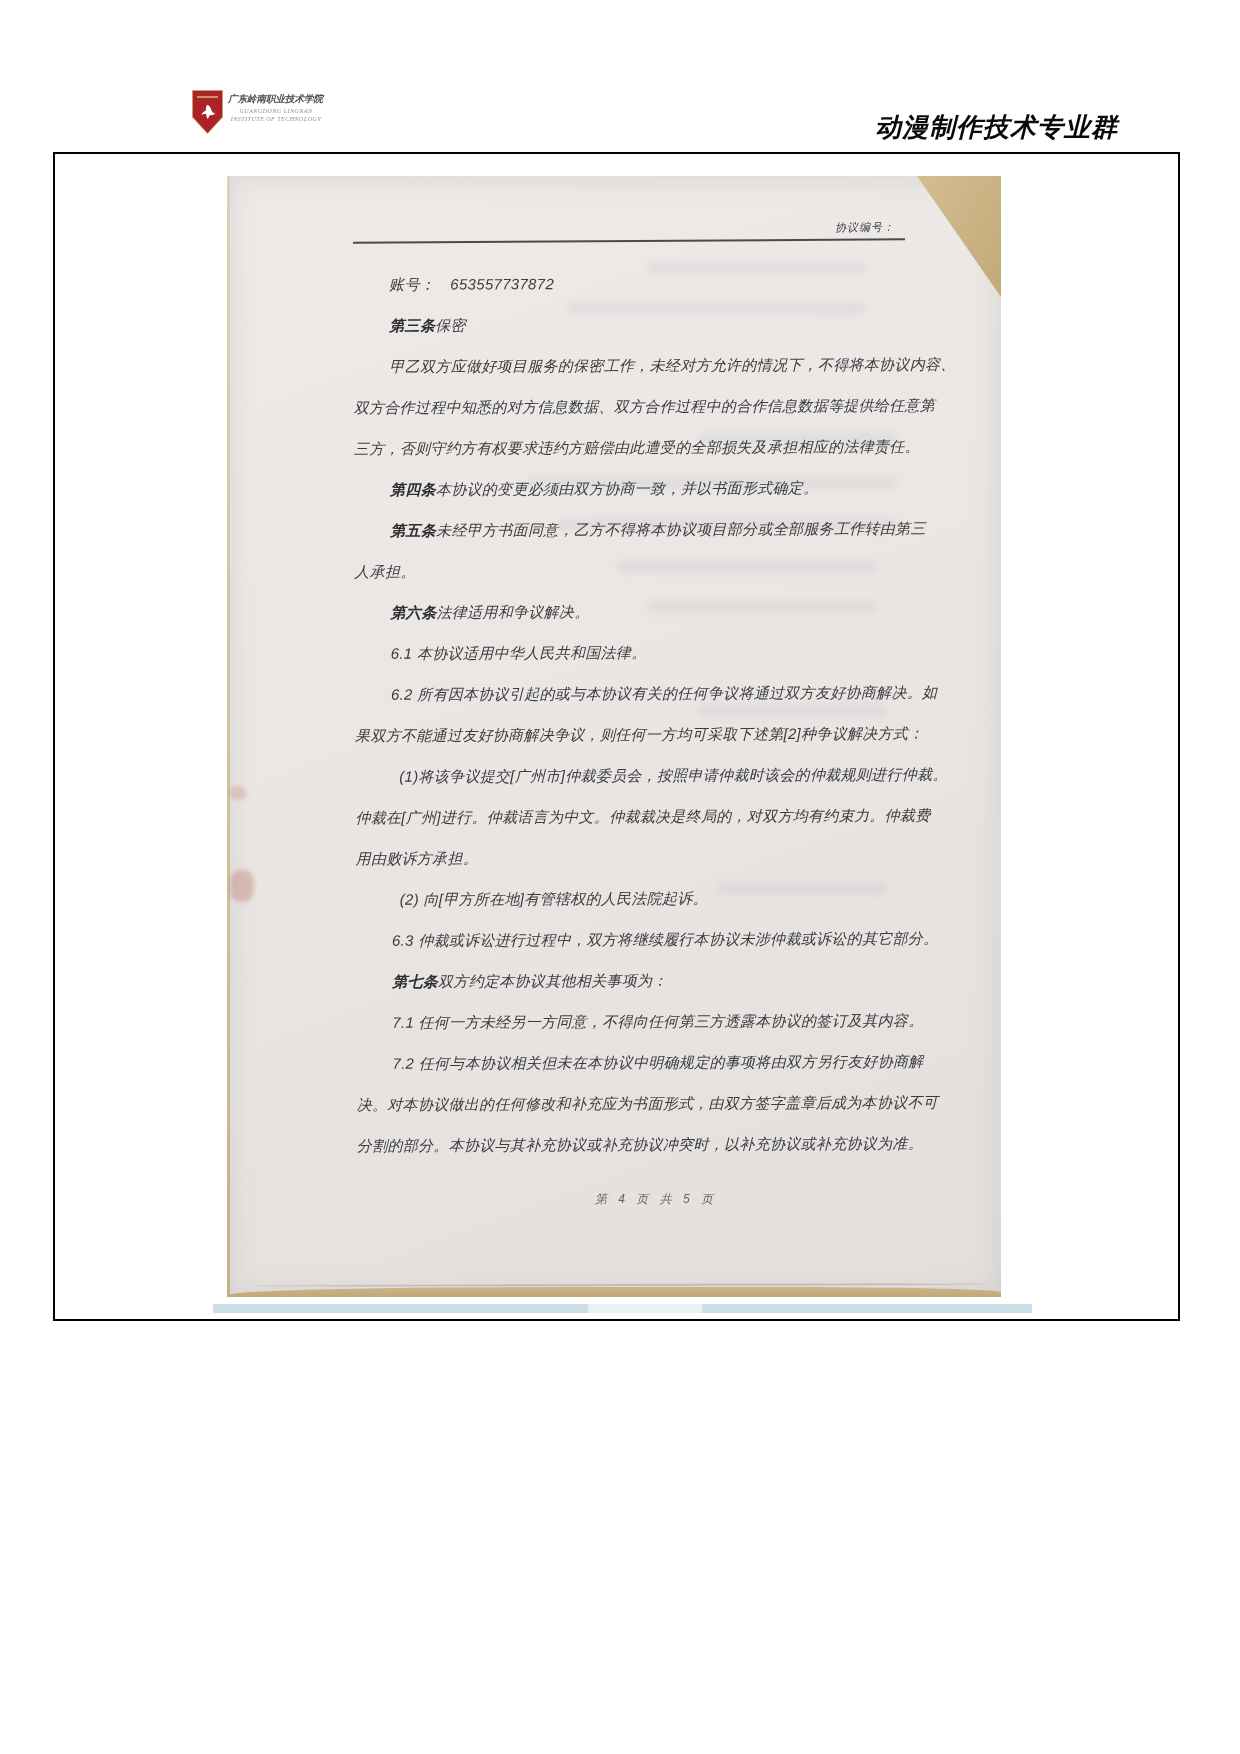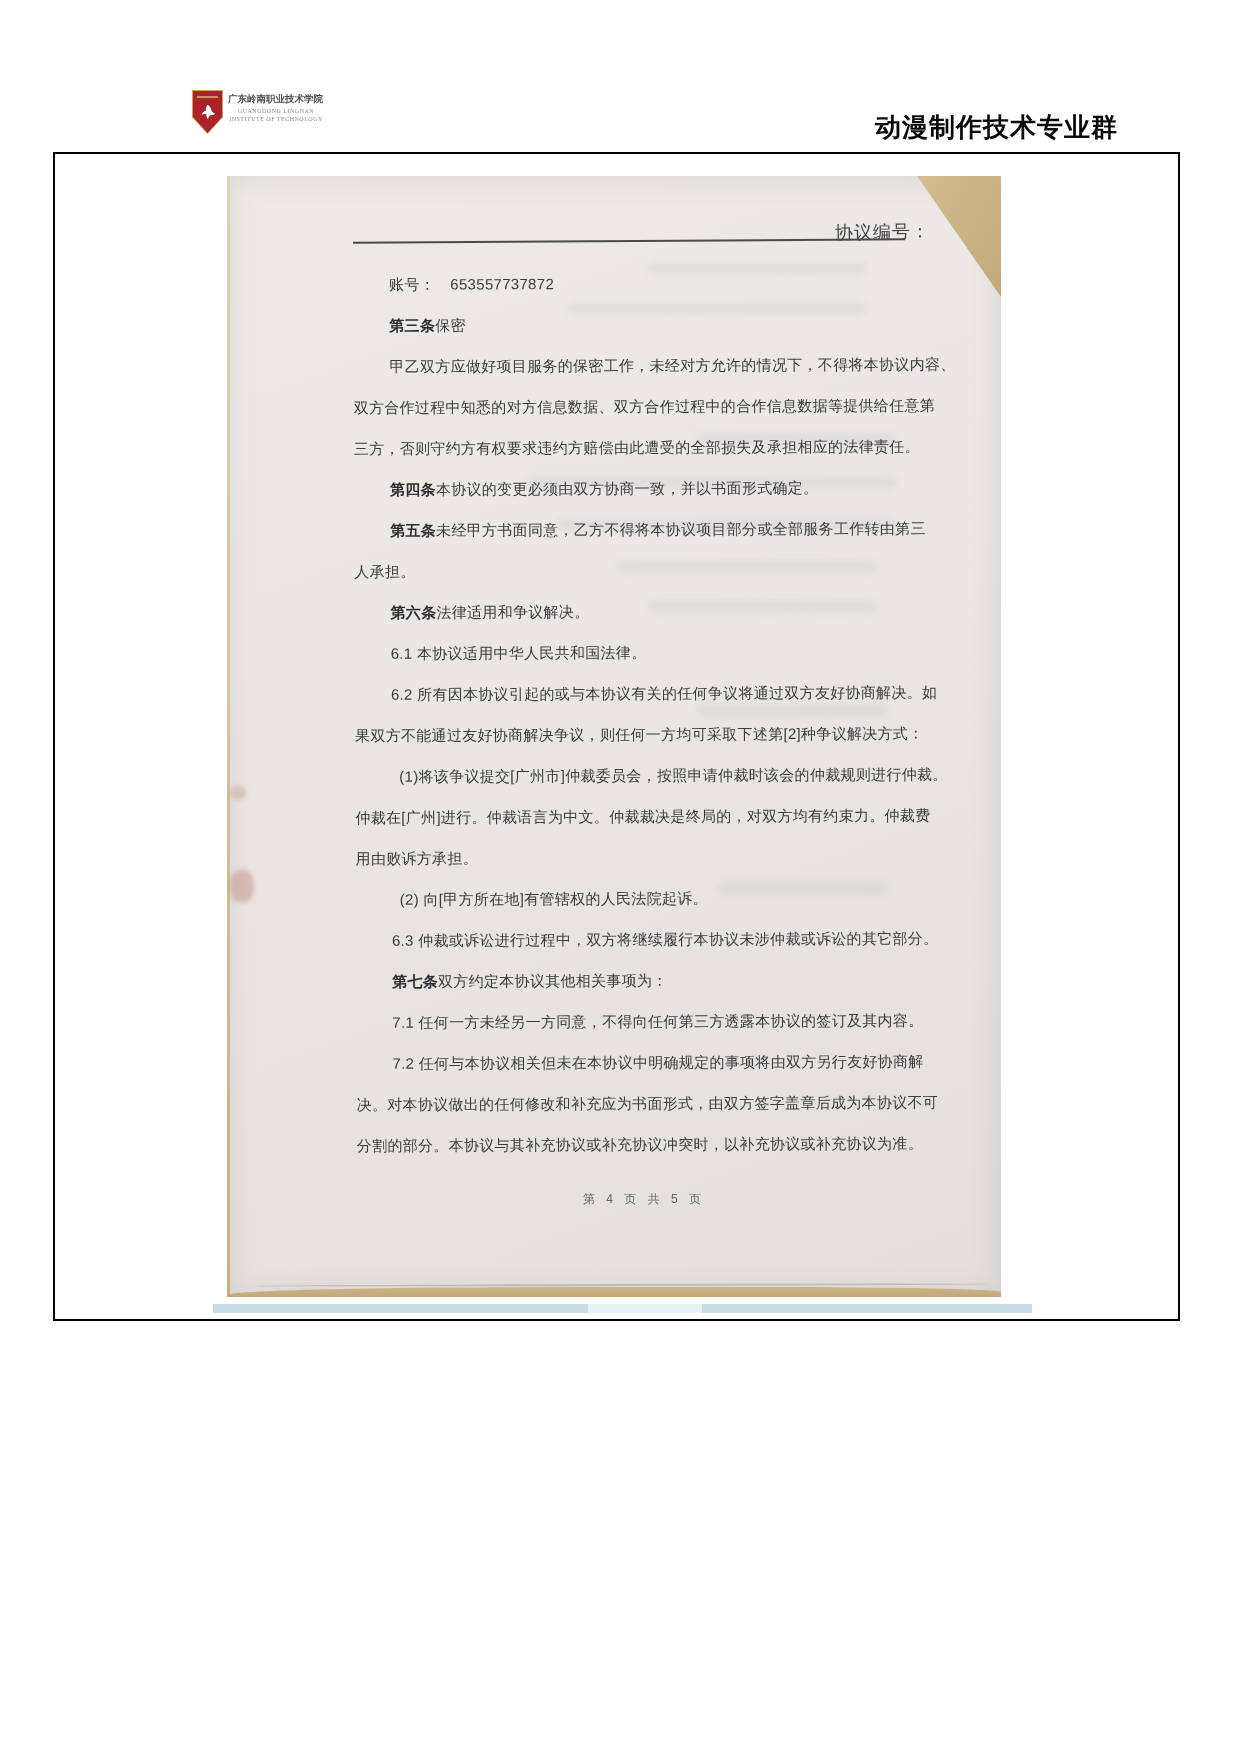--- a/index.html
+++ b/index.html
@@ -1,18 +1,18 @@
 <!DOCTYPE html>
 <html><head>
 <meta charset="utf-8">
 <style>
   html,body { margin:0; padding:0; background:#ffffff; }
   .page {
     position:relative; width:1240px; height:1473px; background:#ffffff;
-    font-family:"Liberation Sans","DejaVu Sans",sans-serif; overflow:hidden;
+    font-family:"Liberation Sans","DejaVu Sans",sans-serif; overflow:hidden;font-style:italic;
   }
 
   
   .crest { position:absolute; left:192px; top:90px; width:31px; height:44px; }
   .crest-shield {
     position:absolute; inset:0; background:#c9a163;
     clip-path:polygon(0 0,100% 0,100% 62%,50% 100%,0 62%);
   }
   .crest-shield-inner {
     position:absolute; left:1px; top:1px; right:1px; bottom:1px; background:#ab2228;
@@ -62,40 +62,40 @@
   .crease-line {
     position:absolute; left:28px; right:12px; bottom:11px; height:2px;
     background:#b3aeaa; opacity:.7; border-radius:50%; transform:rotate(-.15deg);
   }
   .desk-left {
     position:absolute; left:0; top:0; bottom:0; width:3px;
     background:linear-gradient(#ddd2ba,#c9b083);
   }
 
   .agr-no {
-    position:absolute; left:608px; top:44px; font-size:18px; color:#3f3f42;
+    position:absolute; left:608px; top:44px; font-size:11px; color:#3f3f42;
     letter-spacing:1px; transform:rotate(-.8deg); white-space:nowrap;
   }
   .agr-rule {
     position:absolute; left:126px; top:64px; width:552px; height:2px;
     background:#4a4a4c; transform:rotate(-.35deg);
   }
 
   .scan-text {
     position:absolute; left:126px; top:88px; width:592px;
     font-size:15px; color:#3b3b3e; letter-spacing:.3px;
     transform:rotate(-.25deg); transform-origin:left top;
   }
   .sline { height:41px; line-height:41px; white-space:nowrap; }
   .sline b { font-weight:700; margin-right:0; color:#2e2e31; }
   .ind1 { padding-left:36px; }
   .ind2 { padding-left:44px; }
 
   .scan-footer {
-    position:absolute; left:30px; width:100%; top:1015px; text-align:center;
+    position:absolute; left:42px; width:100%; top:1015px; text-align:center;
     font-size:12px; color:#63636a; letter-spacing:4px;
   }
 
   .ink-mark { position:absolute; background:#b05a49; filter:blur(2px); border-radius:40%; }
   .mark-a { left:3px; top:610px; width:16px; height:14px; opacity:.22; }
   .mark-b { left:3px; top:694px; width:24px; height:32px; opacity:.30; }
 
   .ghost {
     position:absolute; height:13px; background:#9c9ca6; opacity:.12;
     filter:blur(3px); border-radius:6px;

